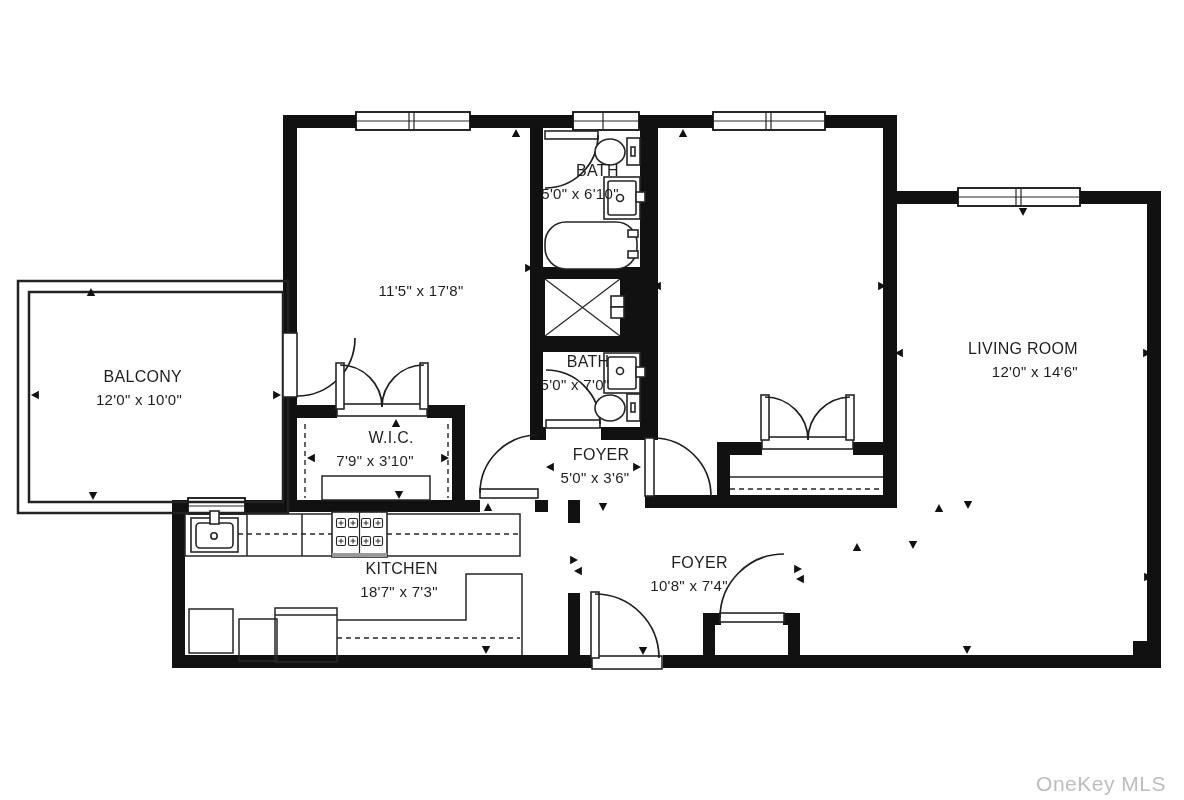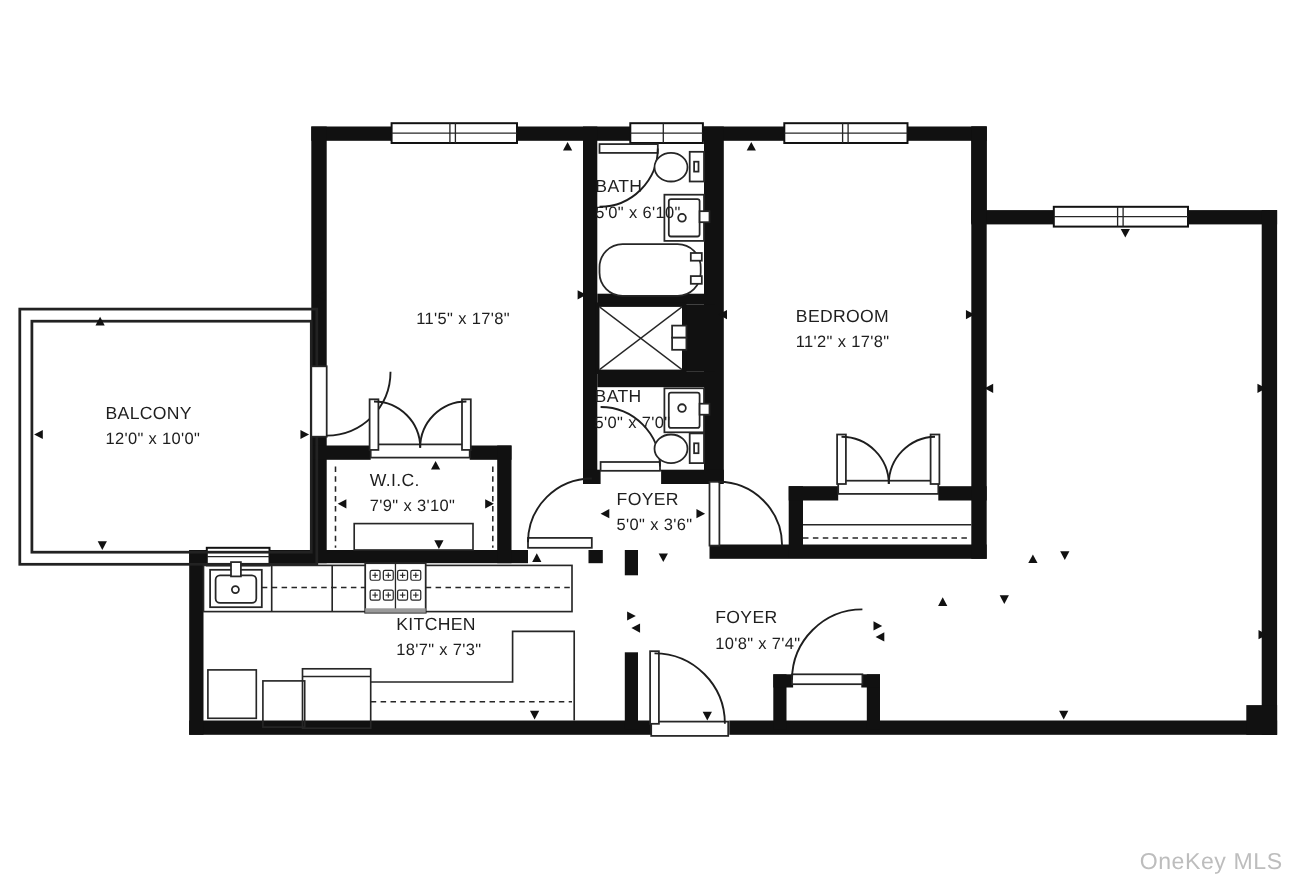--- a/index.html
+++ b/index.html
@@ -1,19 +1,19 @@
 <!DOCTYPE html>
 <html style="--wall: #111111; --fixture: #262626; --wm: #bdbdbd;"><head>
 <meta charset="utf-8">
 <style>
   html,body{margin:0;padding:0;background:#fff;}
   #plan{position:relative;width:1184px;height:800px;background:#fff;overflow:hidden;
         font-family:"Liberation Sans", sans-serif;}
   #drawing{position:absolute;left:0;top:0;}
-  .room-label{position:absolute;transform:translate(-50%,-50%);text-align:left;
+  .room-label{position:absolute;transform:translate(-50%,-50%);text-align:right;
               white-space:nowrap;color:#1e1e1e;line-height:1.5;letter-spacing:.3px;}
   .room-name{font-size:16px;}
   .room-dims{font-size:15px;}
   #watermark{position:absolute;right:18px;bottom:4px;font-size:21px;color:var(--wm,#bdbdbd);
              letter-spacing:.5px;}
   svg .wall{fill:var(--wall,#111);}
   svg .fx{stroke:var(--fixture,#262626);stroke-width:1.6;fill:#fff;}
   svg .ln{stroke:var(--fixture,#262626);stroke-width:1.5;fill:none;}
   svg .thin{stroke:var(--fixture,#262626);stroke-width:1.2;fill:none;}
   svg .dash{stroke:var(--fixture,#262626);stroke-width:1.4;fill:none;stroke-dasharray:5 4;}
@@ -275,23 +275,23 @@
   </g>
 </svg>
 
   <div class="room-label" style="left:421px;top:291px">
     <div class="room-dims">11'5" x 17'8"</div>
   </div>
   <div class="room-label" style="left:580px;top:182px">
     <div class="room-name">BATH</div>
     <div class="room-dims">5'0" x 6'10"</div>
   </div>
-  <div class="room-label" style="left:766px;top:300px">
-    <div class="room-name">BEDROOM</div>
-    <div class="room-dims">11'2" x 17'8"</div>
+  <div class="room-label" style="left:1023px;top:360px">
+    <div class="room-name">LIVING ROOM</div>
+    <div class="room-dims">12'0" x 14'6"</div>
   </div>
   <div class="room-label" style="left:139px;top:388px">
     <div class="room-name">BALCONY</div>
     <div class="room-dims">12'0" x 10'0"</div>
   </div>
   <div class="room-label" style="left:375px;top:449px">
     <div class="room-name">W.I.C.</div>
     <div class="room-dims">7'9" x 3'10"</div>
   </div>
   <div class="room-label" style="left:575px;top:373px">

